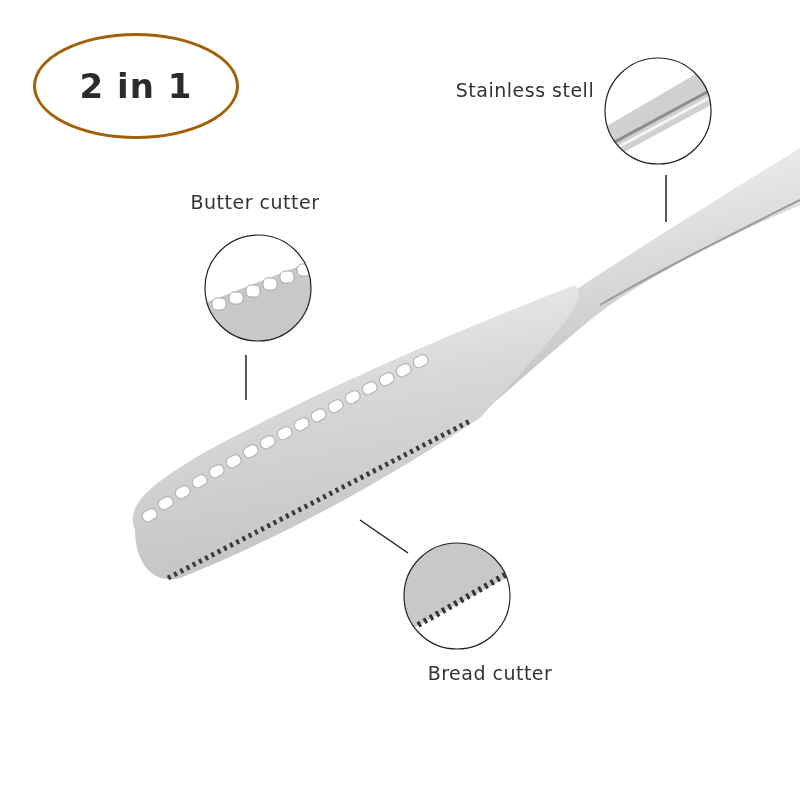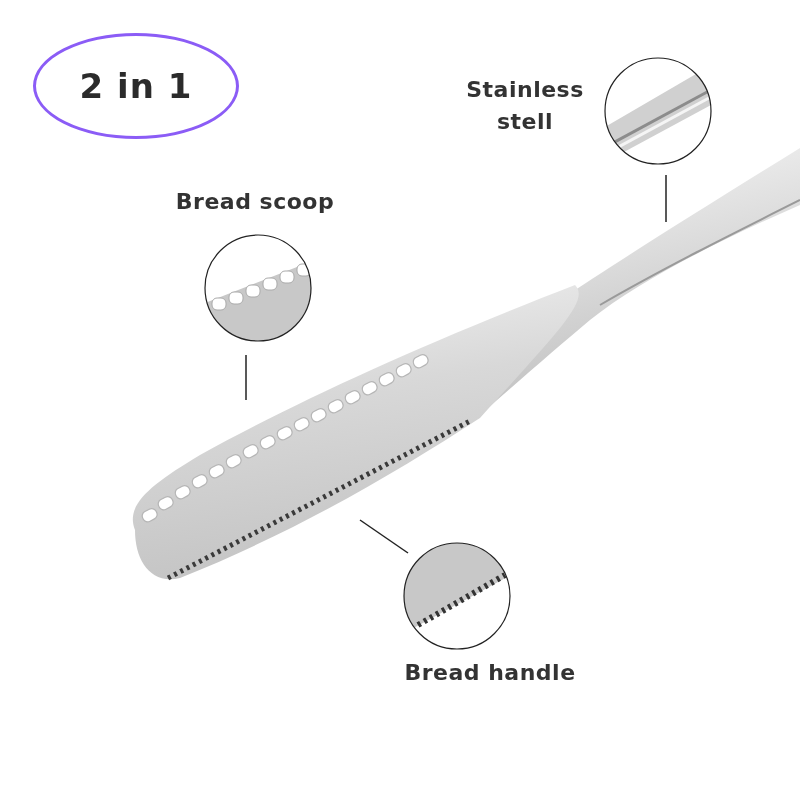--- a/index.html
+++ b/index.html
@@ -1,39 +1,39 @@
 <!DOCTYPE html>
 <html><head>
 <meta charset="utf-8">
 <style>
   html, body { margin: 0; padding: 0; background: #ffffff; }
   body { width: 800px; height: 800px; position: relative; overflow: hidden;
          font-family: "DejaVu Sans", sans-serif; }
   .abs { position: absolute; }
-  .badge { left: 33px; top: 33px; width: 206px; height: 106px; border: 3px solid #8b5cf6;
+  .badge { left: 33px; top: 33px; width: 206px; height: 106px; border: 3px solid #a16207;
            border-radius: 50%; box-sizing: border-box; display: flex; align-items: center; justify-content: center; }
   .badge-text { font-size: 34px; font-weight: bold; color: #2b2b2b; letter-spacing: 1px; }
-  .label { font-size: 22px; font-weight: bold; color: #333333; text-align: center; line-height: 32px; letter-spacing: 0.5px; }
+  .label { font-size: 19px; font-weight: normal; color: #333333; text-align: center; line-height: 32px; letter-spacing: 0.5px; }
   .lbl-handle { left: 440px; top: 74px; width: 170px; }
   .lbl-scoop { left: 170px; top: 186px; width: 170px; }
   .lbl-bread { left: 400px; top: 657px; width: 180px; }
   svg.scene { position: absolute; left: 0; top: 0; }
 </style>
 </head>
 <body>
 
 <div class="abs badge">
   <span class="badge-text">2 in 1</span>
 </div>
 
 <div class="abs label lbl-handle">
   <div>Stainless stell</div>
 </div>
-<div class="abs label lbl-scoop">Bread scoop</div>
-<div class="abs label lbl-bread">Bread handle</div>
+<div class="abs label lbl-scoop">Butter cutter</div>
+<div class="abs label lbl-bread">Bread cutter</div>
 
 <svg class="scene" width="800" height="800" viewBox="0 0 800 800">
   <defs>
     <linearGradient id="steel" x1="0" y1="0" x2="0.25" y2="1">
       <stop offset="0" stop-color="#f4f4f4"></stop>
       <stop offset="0.45" stop-color="#d8d8d8"></stop>
       <stop offset="1" stop-color="#c4c4c4"></stop>
     </linearGradient>
     <linearGradient id="handleG" x1="0" y1="0" x2="0.3" y2="1">
       <stop offset="0" stop-color="#fafafa"></stop>

